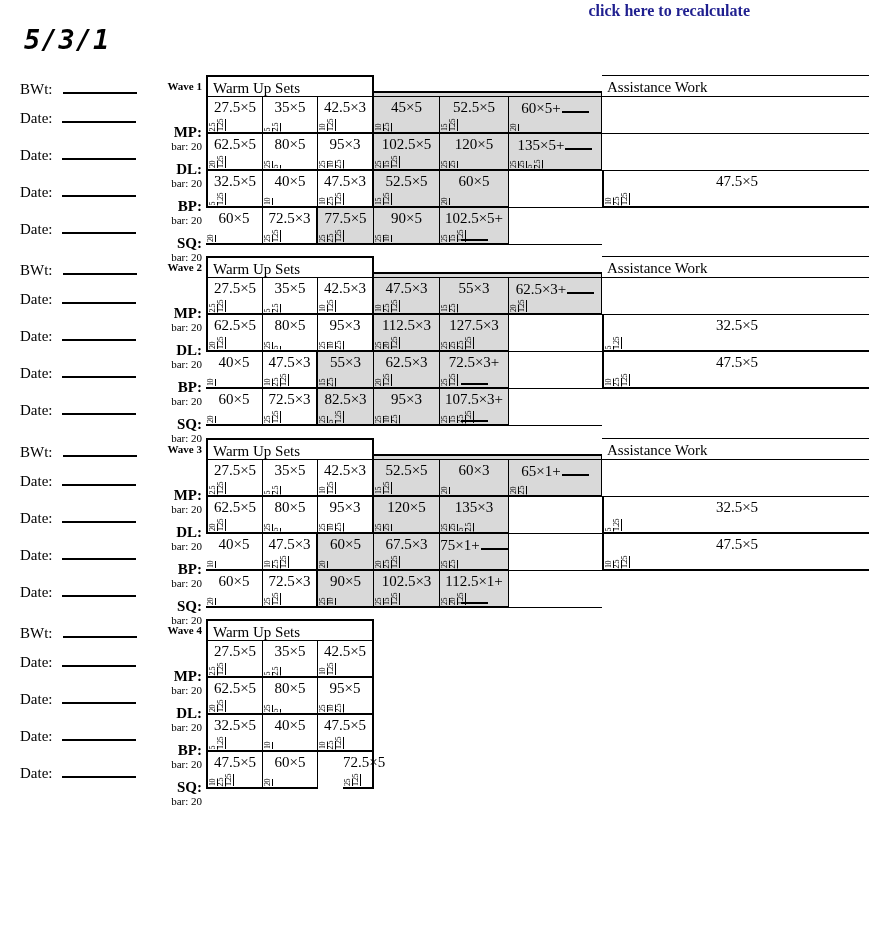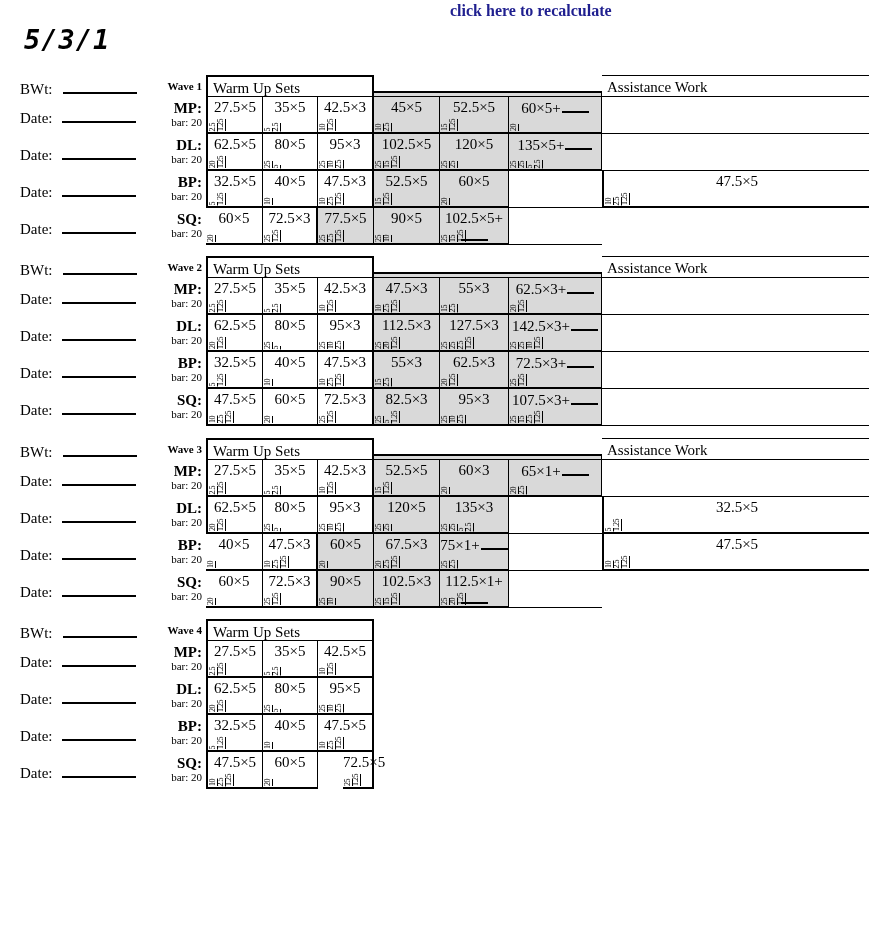--- a/index.html
+++ b/index.html
@@ -2,21 +2,21 @@
 <html style="--work-bg: #d9d9d9; --link-color: #1f1f8f;"><head>
 <meta charset="utf-8">
 <style>
   html,body { margin:0; padding:0; background:#fff; }
   #page {
     position:relative; width:869px; height:932px; overflow:hidden;
     background:#fff; font-family:"Liberation Serif", serif; color:#000;
   }
   
   #recalc {
-    position:absolute; left:450px; top:2px; width:300px; text-align:left;
+    position:absolute; left:450px; top:2px; width:300px; text-align:right;
     font-size:16px; font-weight:bold; color:var(--link-color,#1f1f8f);
     cursor:pointer; text-decoration:none;
   }
   #title {
     position:absolute; left:24px; top:24px;
     font-family:"DejaVu Sans Mono", monospace; font-style:italic;
     font-weight:600; font-size:27px; letter-spacing:1px;
   }
   
   .wave { position:absolute; left:0; width:869px; height:172px; }
@@ -24,21 +24,21 @@
   .gutter-row { position:absolute; left:20px; font-size:15px; white-space:nowrap; }
   .gline {
     display:inline-block; width:74px; height:14px; margin-left:10px;
     border-bottom:2px solid #000; vertical-align:baseline;
   }
   
   .wave-label {
     position:absolute; left:118px; top:5px; width:84px; text-align:right;
     font-size:11px; font-weight:bold;
   }
-  .lift-block { position:absolute; left:118px; width:84px; text-align:right; }
+  .lift-block { position:absolute; left:118px; width:84px; text-align:right;margin-top:24px; }
   .lift-name { font-size:15px; font-weight:bold; line-height:16px; }
   .bar-label { font-size:11px; line-height:13px; }
   
   .tbl {
     position:absolute; left:206px; top:0; display:grid;
     grid-template-rows:22px 37px 37px 37px 37px;
   }
   .tbl.full { grid-template-columns:57px 55px 56px 66px 69px 93px 269px; }
   .tbl.warmonly { grid-template-columns:57px 55px 56px; }
   .hdr { font-size:15px; line-height:19px; padding:2px 16px 0 5px; box-sizing:border-box; }
@@ -273,26 +273,20 @@
               <span class="plate">25</span>
               <span class="plate">20</span>
               <span class="plate">1.25</span>
             </div></div>
           <div class="c work"><span class="set">127.5×3</span><div class="plates">
               <span class="plate">25</span>
               <span class="plate">25</span>
               <span class="plate">2.5</span>
               <span class="plate">1.25</span>
             </div></div>
-          <div class="c work"><span class="set">142.5×3+</span><span class="blank"></span><div class="plates">
-              <span class="plate">25</span>
-              <span class="plate">25</span>
-              <span class="plate">10</span>
-              <span class="plate">1.25</span>
-            </div></div>
           <div class="c assist"></div>
           <div class="c warm colfirst"><span class="set">32.5×5</span><div class="plates">
               <span class="plate">5</span>
               <span class="plate">1.25</span>
             </div></div>
           <div class="c warm"><span class="set">40×5</span><div class="plates">
               <span class="plate">10</span>
             </div></div>
           <div class="c warm warmlast"><span class="set">47.5×3</span><div class="plates">
               <span class="plate">10</span>

